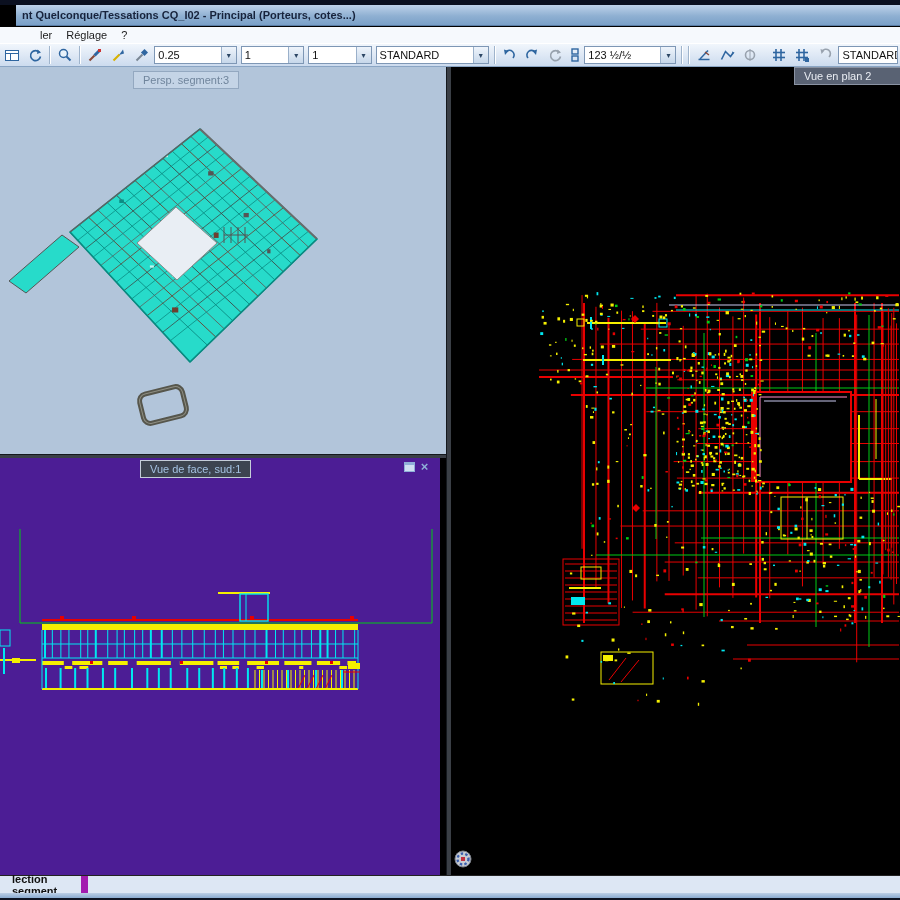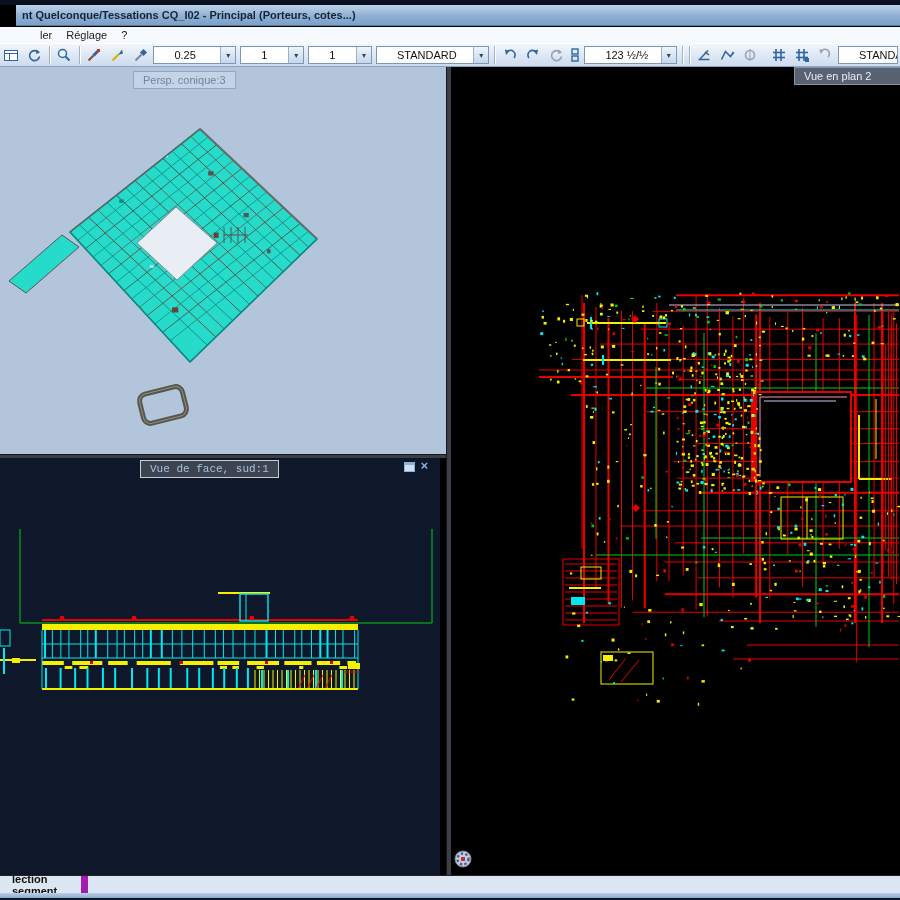--- a/index.html
+++ b/index.html
@@ -14,28 +14,28 @@
   .menubar{position:absolute;left:0;top:27px;width:900px;height:16px;background:#f6f9fd;
     display:flex;align-items:center;font-size:11px;color:#1c1c1c;padding-left:40px;}
   .menu-item{padding:0 7px;cursor:default;}
   .menu-item:first-child{margin-left:-7px;}
   .toolbar{position:absolute;left:0;top:43px;width:900px;height:24px;
     background:linear-gradient(#f1f6fc,#ccdbee);border-top:1px solid #fff;
     border-bottom:1px solid #8aa5c4;display:flex;align-items:center;box-sizing:border-box;}
   .tbtn{width:22px;height:20px;margin:0 1px;display:flex;align-items:center;justify-content:center;}
   .sep{width:1px;height:18px;background:#9fb4cc;margin:0 3px;box-shadow:1px 0 0 #fff;}
   .combo{height:18px;background:#fff;border:1px solid #7e97b5;display:flex;align-items:center;
-    font-size:11px;color:#111;padding-left:20px;margin:0 2px;box-sizing:border-box;overflow:hidden;white-space:nowrap;}
+    font-size:11px;color:#111;padding-left:3px;margin:0 2px;box-sizing:border-box;overflow:hidden;white-space:nowrap;}
   .combo .arr{margin-left:auto;width:14px;height:100%;flex:0 0 14px;
     background:linear-gradient(#eef4fb,#c6d7ea);border-left:1px solid #9ab0ca;
     font-size:8px;color:#2c4664;display:flex;align-items:center;justify-content:center;}
   
   .vp-area{position:absolute;left:0;top:67px;width:900px;height:808px;background:#000;}
   .vp-persp{position:absolute;left:0;top:0;width:446px;height:387px;background:#b2c5da;overflow:hidden;}
-  .vp-front{position:absolute;left:0;top:391px;width:440px;height:417px;background:#0f172a;overflow:hidden;font-family:Liberation Mono, monospace;}
+  .vp-front{position:absolute;left:0;top:391px;width:440px;height:417px;background:#4c1d95;overflow:hidden;}
   .vp-plan{position:absolute;left:451px;top:0;width:449px;height:808px;background:#000;overflow:hidden;}
   .vsplit{position:absolute;left:446px;top:0;width:5px;height:808px;background:#3a3f46;border-left:1px solid #14181d;box-sizing:border-box;}
   .hsplit{position:absolute;left:0;top:387px;width:446px;height:4px;background:#3a3f46;border-top:1px solid #14181d;box-sizing:border-box;}
   .vp-tab{position:absolute;font-size:11px;line-height:14px;padding:1px 9px;box-sizing:border-box;white-space:nowrap;}
   .tab-persp{left:133px;top:4px;background:#c4d4e6;border:1px solid #93a8c0;color:#70859c;}
   .tab-front{left:140px;top:2px;background:#3d4450;border:1px solid #c4cdd9;color:#a4c2e2;}
   .tab-plan{right:0;top:0;width:106px;background:#596273;border:1px solid #8a93a3;border-right:none;color:#e9edf3;}
   .winctl{position:absolute;top:4px;width:11px;height:10px;}
   .ctl-max{right:25px;border:1px solid #8fb0d8;border-top:3px solid #8fb0d8;box-sizing:border-box;background:#cfe0f2;}
   .ctl-close{right:10px;color:#8fb0d8;font-size:13px;font-weight:bold;line-height:10px;text-align:center;border:none;}
@@ -269,21 +269,21 @@
           <line x1="231" y1="160" x2="231" y2="176" stroke="#555" stroke-width="1"></line>
           <line x1="238" y1="160" x2="238" y2="176" stroke="#555" stroke-width="1"></line>
           <line x1="245" y1="160" x2="245" y2="176" stroke="#555" stroke-width="1"></line>
           <line x1="224" y1="168" x2="248" y2="168" stroke="#555" stroke-width="1"></line>
           <g transform="translate(163,338) rotate(-14)">
             <rect x="-22" y="-15" width="44" height="30" rx="7" fill="none" stroke="#56564c" stroke-width="5"></rect>
             <rect x="-22" y="-15" width="44" height="30" rx="7" fill="none" stroke="#8f8f83" stroke-width="1"></rect>
           </g>
         </svg>
       <div class="vp-tab tab-persp">
-        <span>Persp. conique:3</span>
+        <span>Persp. segment:3</span>
       </div>
     </div>
 
     <div class="hsplit"></div>
 
     <div class="vp-front">
       <svg id="svg-front" class="canvas" width="446" height="417">
           <line x1="20" y1="71" x2="20" y2="165" stroke="#00cc14" stroke-width="1"></line>
           <line x1="432" y1="71" x2="432" y2="165" stroke="#00cc14" stroke-width="1"></line>
           <line x1="20" y1="165" x2="432" y2="165" stroke="#00cc14" stroke-width="1"></line>

